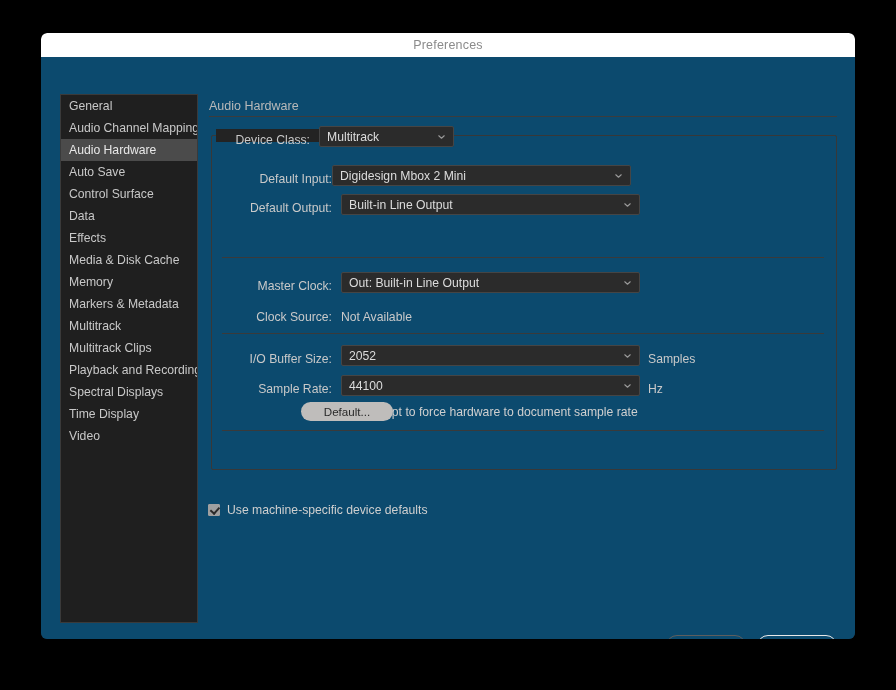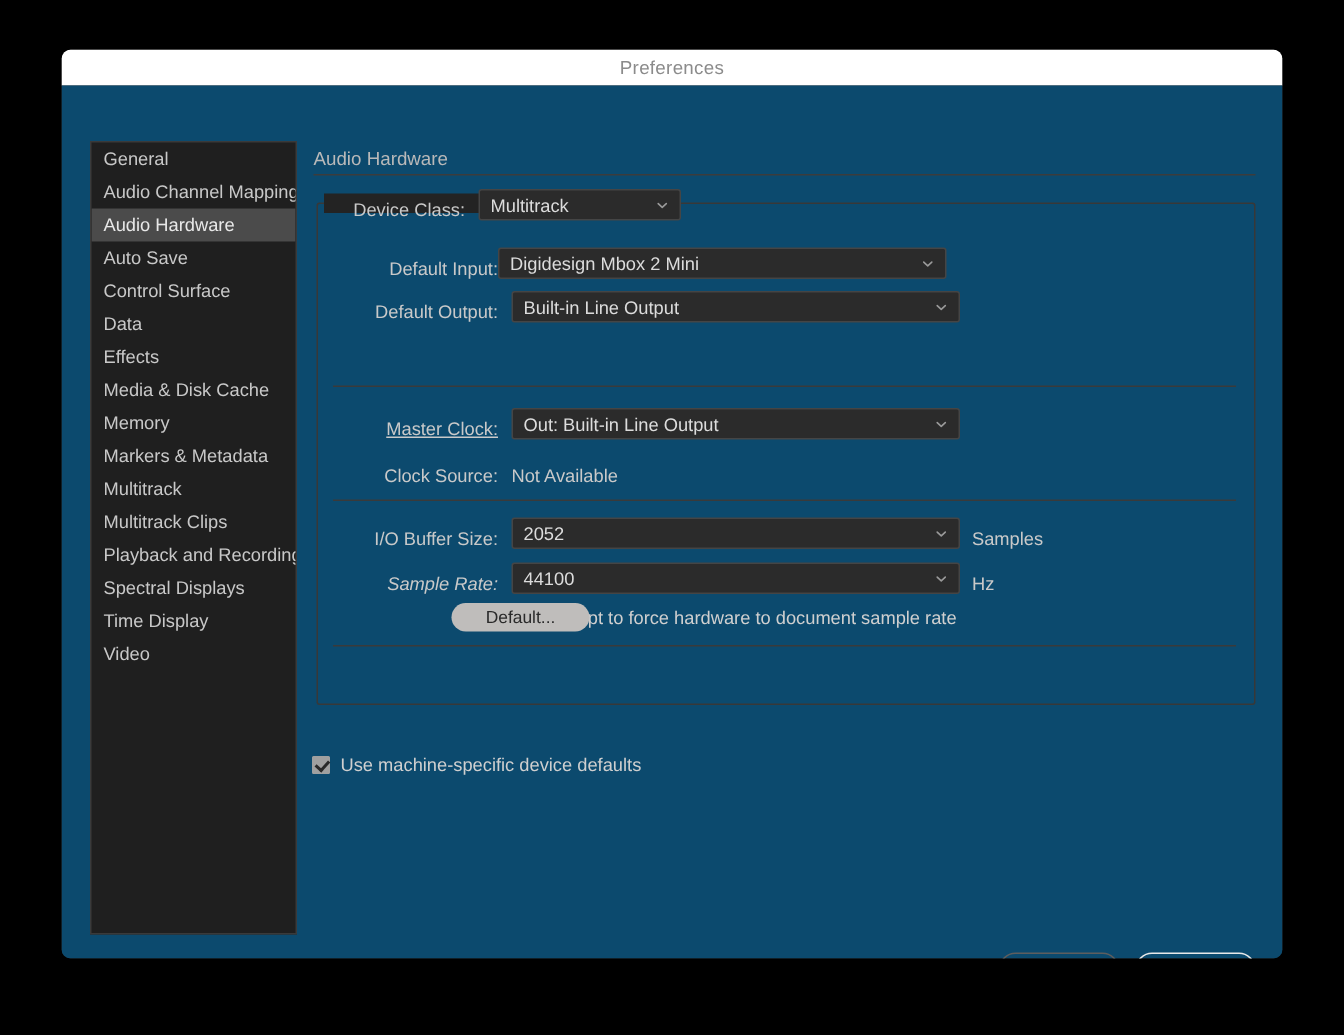--- a/index.html
+++ b/index.html
@@ -352,21 +352,21 @@
               <svg viewBox="0 0 10 10" width="9" height="9">
                   <path d="M2 3.6 L5 6.4 L8 3.6" fill="none" stroke="#9a9a9a" stroke-width="1.2" stroke-linecap="round" stroke-linejoin="round"></path>
                 </svg>
             </span>
           </div>
         </div>
 
         <div class="sep" style="left:14px; top:167px; width:602px;"></div>
 
         <div class="row" style="left:12px; top:181px; width:440px;">
-          <span class="lbl" style="width:112px;text-decoration:underline;">Master Clock:</span>
+          <span class="lbl" style="width:112px;">Master Clock:</span>
           <div class="select" style="margin-left:9px; width:299px;">
             <span>Out: Built-in Line Output</span>
             <span class="chev">
               <svg viewBox="0 0 10 10" width="9" height="9">
                   <path d="M2 3.6 L5 6.4 L8 3.6" fill="none" stroke="#9a9a9a" stroke-width="1.2" stroke-linecap="round" stroke-linejoin="round"></path>
                 </svg>
             </span>
           </div>
         </div>
 
@@ -384,21 +384,21 @@
             <span class="chev">
               <svg viewBox="0 0 10 10" width="9" height="9">
                   <path d="M2 3.6 L5 6.4 L8 3.6" fill="none" stroke="#9a9a9a" stroke-width="1.2" stroke-linecap="round" stroke-linejoin="round"></path>
                 </svg>
             </span>
           </div>
           <span class="unit">Samples</span>
         </div>
 
         <div class="row" style="left:12px; top:284px; width:520px;">
-          <span class="lbl" style="width:112px;font-style:italic;">Sample Rate:</span>
+          <span class="lbl" style="width:112px;">Sample Rate:</span>
           <div class="select" style="margin-left:9px; width:299px;">
             <span>44100</span>
             <span class="chev">
               <svg viewBox="0 0 10 10" width="9" height="9">
                   <path d="M2 3.6 L5 6.4 L8 3.6" fill="none" stroke="#9a9a9a" stroke-width="1.2" stroke-linecap="round" stroke-linejoin="round"></path>
                 </svg>
             </span>
           </div>
           <span class="unit">Hz</span>
         </div>

